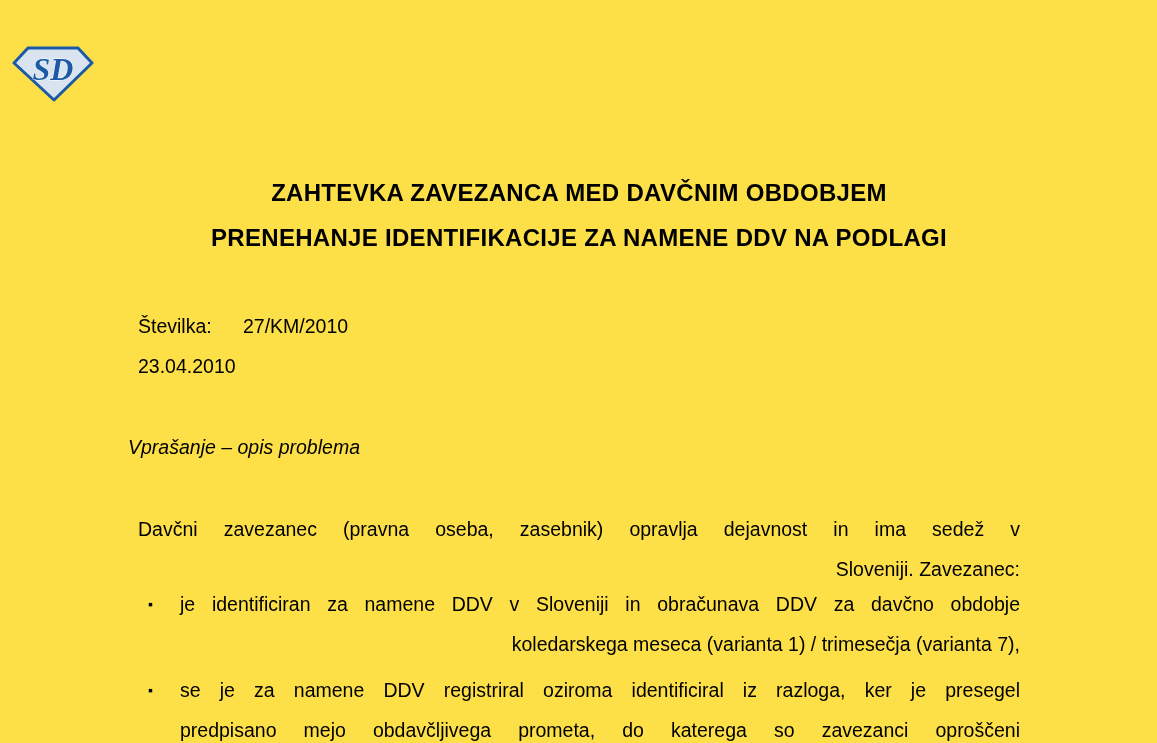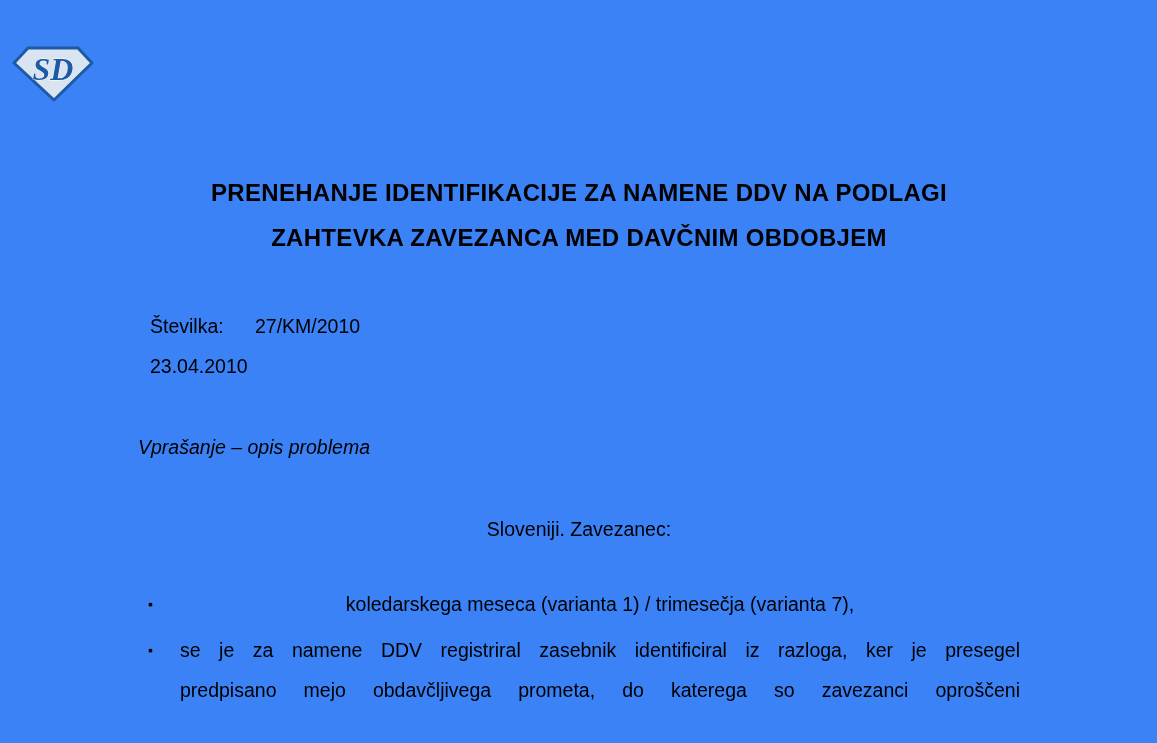--- a/index.html
+++ b/index.html
@@ -1,21 +1,21 @@
 <!DOCTYPE html>
 <html><head>
 <meta charset="utf-8">
 <style>
   * { margin: 0; padding: 0; box-sizing: border-box; }
   html, body { background: #ffffff; }
   .page {
     position: relative;
     width: 1157px;
     height: 743px;
-    background: #3b82f6;
+    background: #fde047;
     overflow: hidden;
     font-family: "Liberation Sans", "DejaVu Sans", sans-serif;
     color: #000000;
   }
   .logo {
     position: absolute;
     left: 12px;
     top: 46px;
     width: 82px;
     height: 56px;
@@ -33,27 +33,26 @@
     letter-spacing: 0.3px;
     color: #000000;
   }
   .meta {
     position: absolute;
     left: 138px;
     top: 306px;
     width: 600px;
     font-size: 19.5px;
     line-height: 40px;
-    margin-left: 12px;
   }
   .meta-row { display: flex; }
   .meta-label { display: inline-block; width: 105px; }
   .section-heading {
     position: absolute;
-    left: 138px;
+    left: 128px;
     top: 427px;
     width: 882px;
     font-style: italic;
     font-size: 19.5px;
     line-height: 40px;
   }
   .intro {
     position: absolute;
     left: 138px;
     top: 509px;
@@ -71,68 +70,70 @@
   }
   .bullet-item { position: relative; padding-left: 42px; }
   .bullet-item + .bullet-item { margin-top: 6px; }
   .bullet-marker {
     position: absolute;
     left: 10px;
     top: 0;
     font-size: 14px;
     line-height: 40px;
   }
-  .line { text-align: center; }
+  .line { text-align: right; }
   .line.stretch {
     text-align: justify;
     text-align-last: justify;
   }
 </style>
 </head>
 <body>
 
 <div class="page">
 
   <div class="logo">
     <svg viewBox="0 0 82 56">
       <polygon points="2,17 16,2 66,2 80,17 42,54" fill="#d9e4f0" stroke="#1c5aa6" stroke-width="3" stroke-linejoin="round"></polygon>
       <text x="41" y="34" text-anchor="middle" font-family="Liberation Serif, DejaVu Serif, serif" font-size="32" font-weight="bold" font-style="italic" fill="#1c5aa6" stroke="#ffffff" stroke-width="0.8" paint-order="stroke">SD</text>
     </svg>
   </div>
 
   <div class="doc-title">
+    <div class="title-line">ZAHTEVKA ZAVEZANCA MED DAVČNIM OBDOBJEM</div>
     <div class="title-line">PRENEHANJE IDENTIFIKACIJE ZA NAMENE DDV NA PODLAGI</div>
-    <div class="title-line">ZAHTEVKA ZAVEZANCA MED DAVČNIM OBDOBJEM</div>
   </div>
 
   <div class="meta">
     <div class="meta-row">
       <span class="meta-label">Številka:</span>
       <span class="meta-value">27/KM/2010</span>
     </div>
     <div class="meta-row">
       <span class="meta-value">23.04.2010</span>
     </div>
   </div>
 
   <div class="section-heading">Vprašanje – opis problema</div>
 
   <div class="intro">
+    <div class="line stretch">Davčni zavezanec (pravna oseba, zasebnik) opravlja dejavnost in ima sedež v</div>
     <div class="line">Sloveniji. Zavezanec:</div>
   </div>
 
   <div class="bullets">
     <div class="bullet-item">
       <span class="bullet-marker">▪</span>
       <div class="bullet-text">
+        <div class="line stretch">je identificiran za namene DDV v Sloveniji in obračunava DDV za davčno obdobje</div>
         <div class="line">koledarskega meseca (varianta 1) / trimesečja (varianta 7),</div>
       </div>
     </div>
     <div class="bullet-item">
       <span class="bullet-marker">▪</span>
       <div class="bullet-text">
-        <div class="line stretch">se je za namene DDV registriral zasebnik identificiral iz razloga, ker je presegel</div>
+        <div class="line stretch">se je za namene DDV registriral oziroma identificiral iz razloga, ker je presegel</div>
         <div class="line stretch">predpisano mejo obdavčljivega prometa, do katerega so zavezanci oproščeni</div>
       </div>
     </div>
   </div>
 
 </div>
 
 </body></html>

